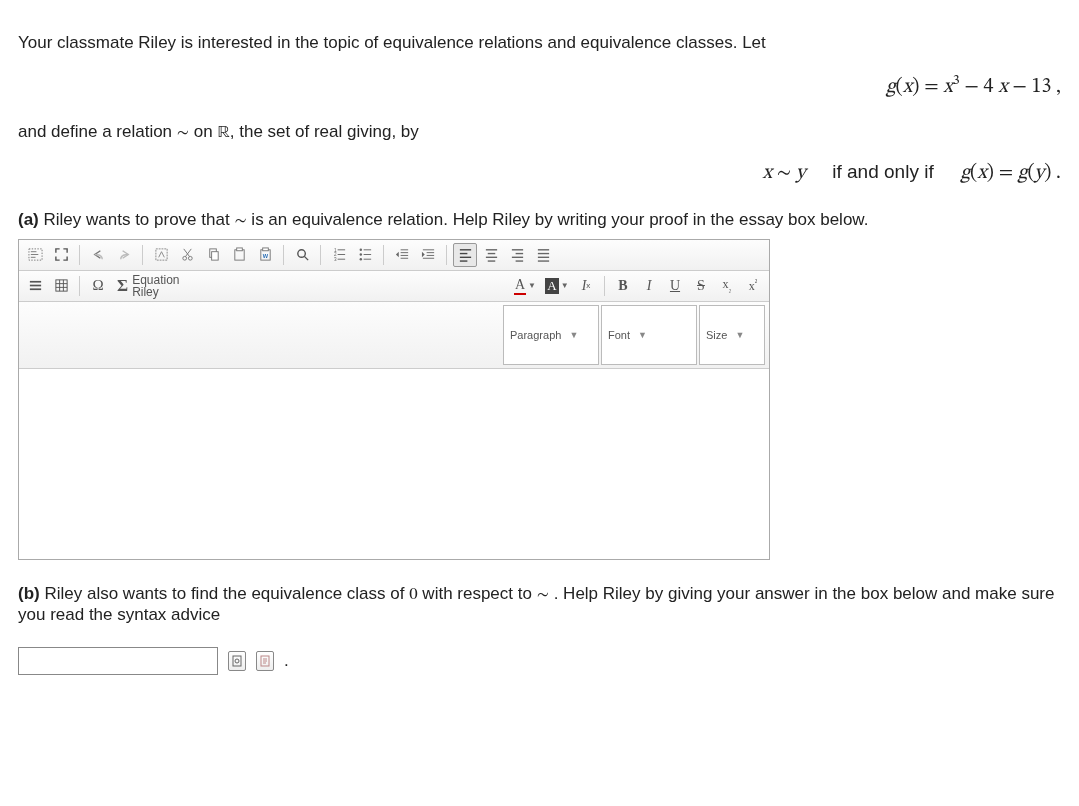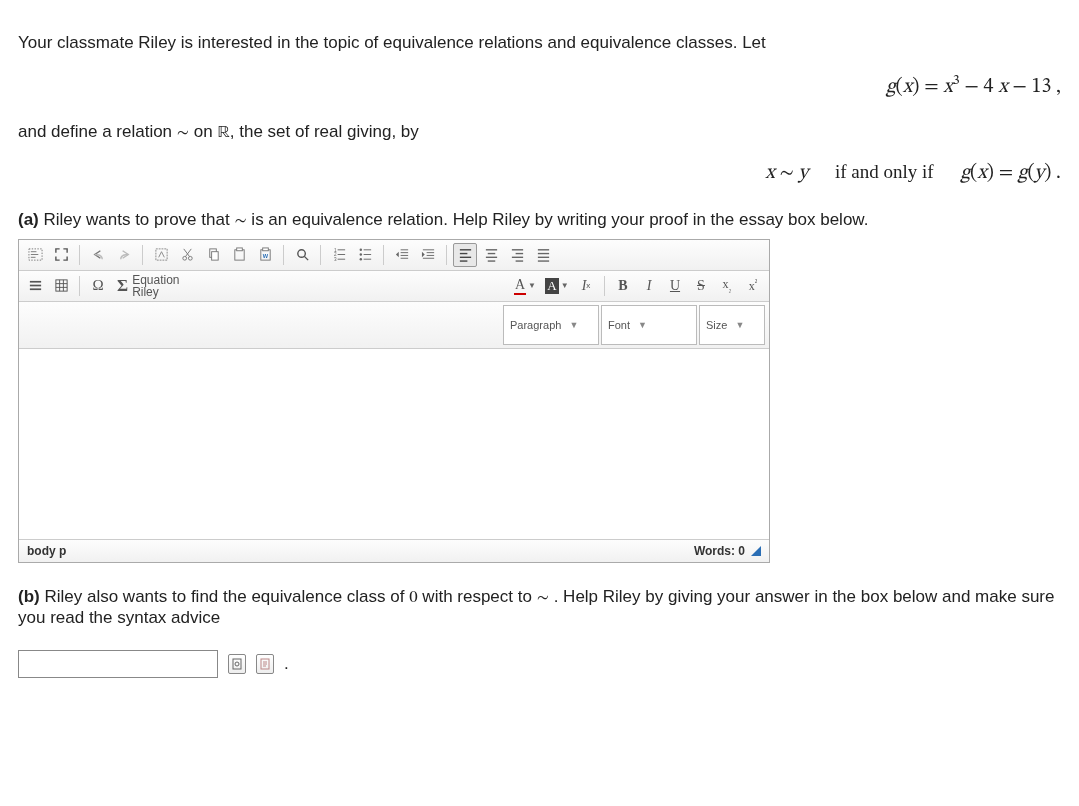--- a/index.html
+++ b/index.html
@@ -14,21 +14,21 @@
   .math-block {
     text-align: right;
     font-family: "Cambria Math", "STIX Two Math", "Times New Roman", serif;
     font-size: 20px;
     margin: 18px 0 22px 0;
   }
   .math-inline {
     font-family: "Cambria Math", "STIX Two Math", "Times New Roman", serif;
   }
   .math-block .iff {
-    font-family: Liberation Serif, serif;
+    font-family: Liberation Sans, sans-serif;
     font-size: 19px;
     margin: 0 22px;
   }
   .part-label { font-weight: bold; }
   .part { margin-top: 24px; }
   .editor-wrap {
     border: 1px solid #aaa;
     width: 750px;
     margin-top: 8px;
     background: #fff;
@@ -52,21 +52,21 @@
     border:1px solid transparent; border-radius:2px;
     cursor:pointer; color:#555; background:transparent;
   }
   .tb-btn.active { border-color:#999; background:#e8e8e8; }
   .tb-btn svg { width:15px; height:15px; display:block; }
   .eq-btn { width:auto; padding:0 4px; gap:4px; display:flex; align-items:center; }
   .eq-label { font-size:12px; line-height:1; text-align:left; color:#555; }
   .spacer { flex:1; }
   .tb-drop {
     height:22px; border:1px solid #bbb; background:#fff;
-    display:flex; align-items:center; padding:8px 6px; gap:8px;
+    display:flex; align-items:center; padding:18px 6px; gap:8px;
     font-size:11px; color:#555; cursor:pointer;
   }
   .tb-drop .caret { font-size:9px; color:#888; }
   .editor-body { height:190px; background:#fff; }
   .editor-status {
     display:flex; justify-content:space-between; align-items:center;
     padding:4px 8px; font-size:12px; font-weight:bold; color:#333;
     border-top:1px solid #ccc; background:linear-gradient(#fdfdfd,#f1f1f1);
   }
   .resize-grip {
@@ -349,27 +349,20 @@
         <span class="caret">▼</span>
       </div>
     <div class="tb-drop" style="width:52px;">
         <span>Size</span>
         <span class="caret">▼</span>
       </div>
   </div>
 
   <div class="editor-body"></div>
 
-  <div class="editor-status">
-    <span>body  p</span>
-    <span style="display:flex;align-items:center;">
-      <span>Words: 0</span>
-      <span class="resize-grip"></span>
-    </span>
-  </div>
 </div>
 
 <div class="part">
   <span class="part-label">(b)</span><span> Riley also wants to find the equivalence class of </span><span class="math-inline">0</span><span> with respect to </span><span class="math-inline">∼</span><span> . Help Riley by giving your answer in the box below and make sure you read the syntax advice</span>
 </div>
 
 <div class="answer-line">
   <input class="answer-input" type="text" style="">
   <span class="mini-icon">
       <svg width="10" height="12" viewBox="0 0 10 12">

